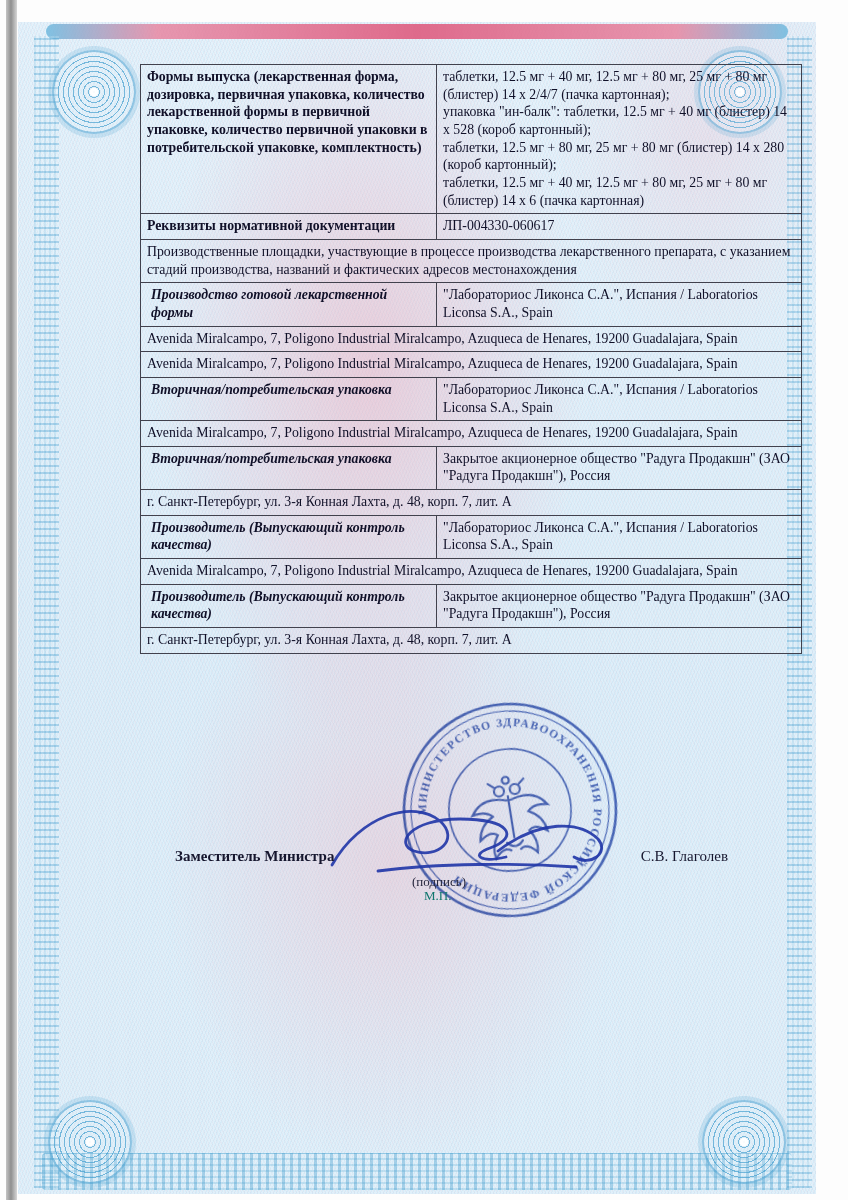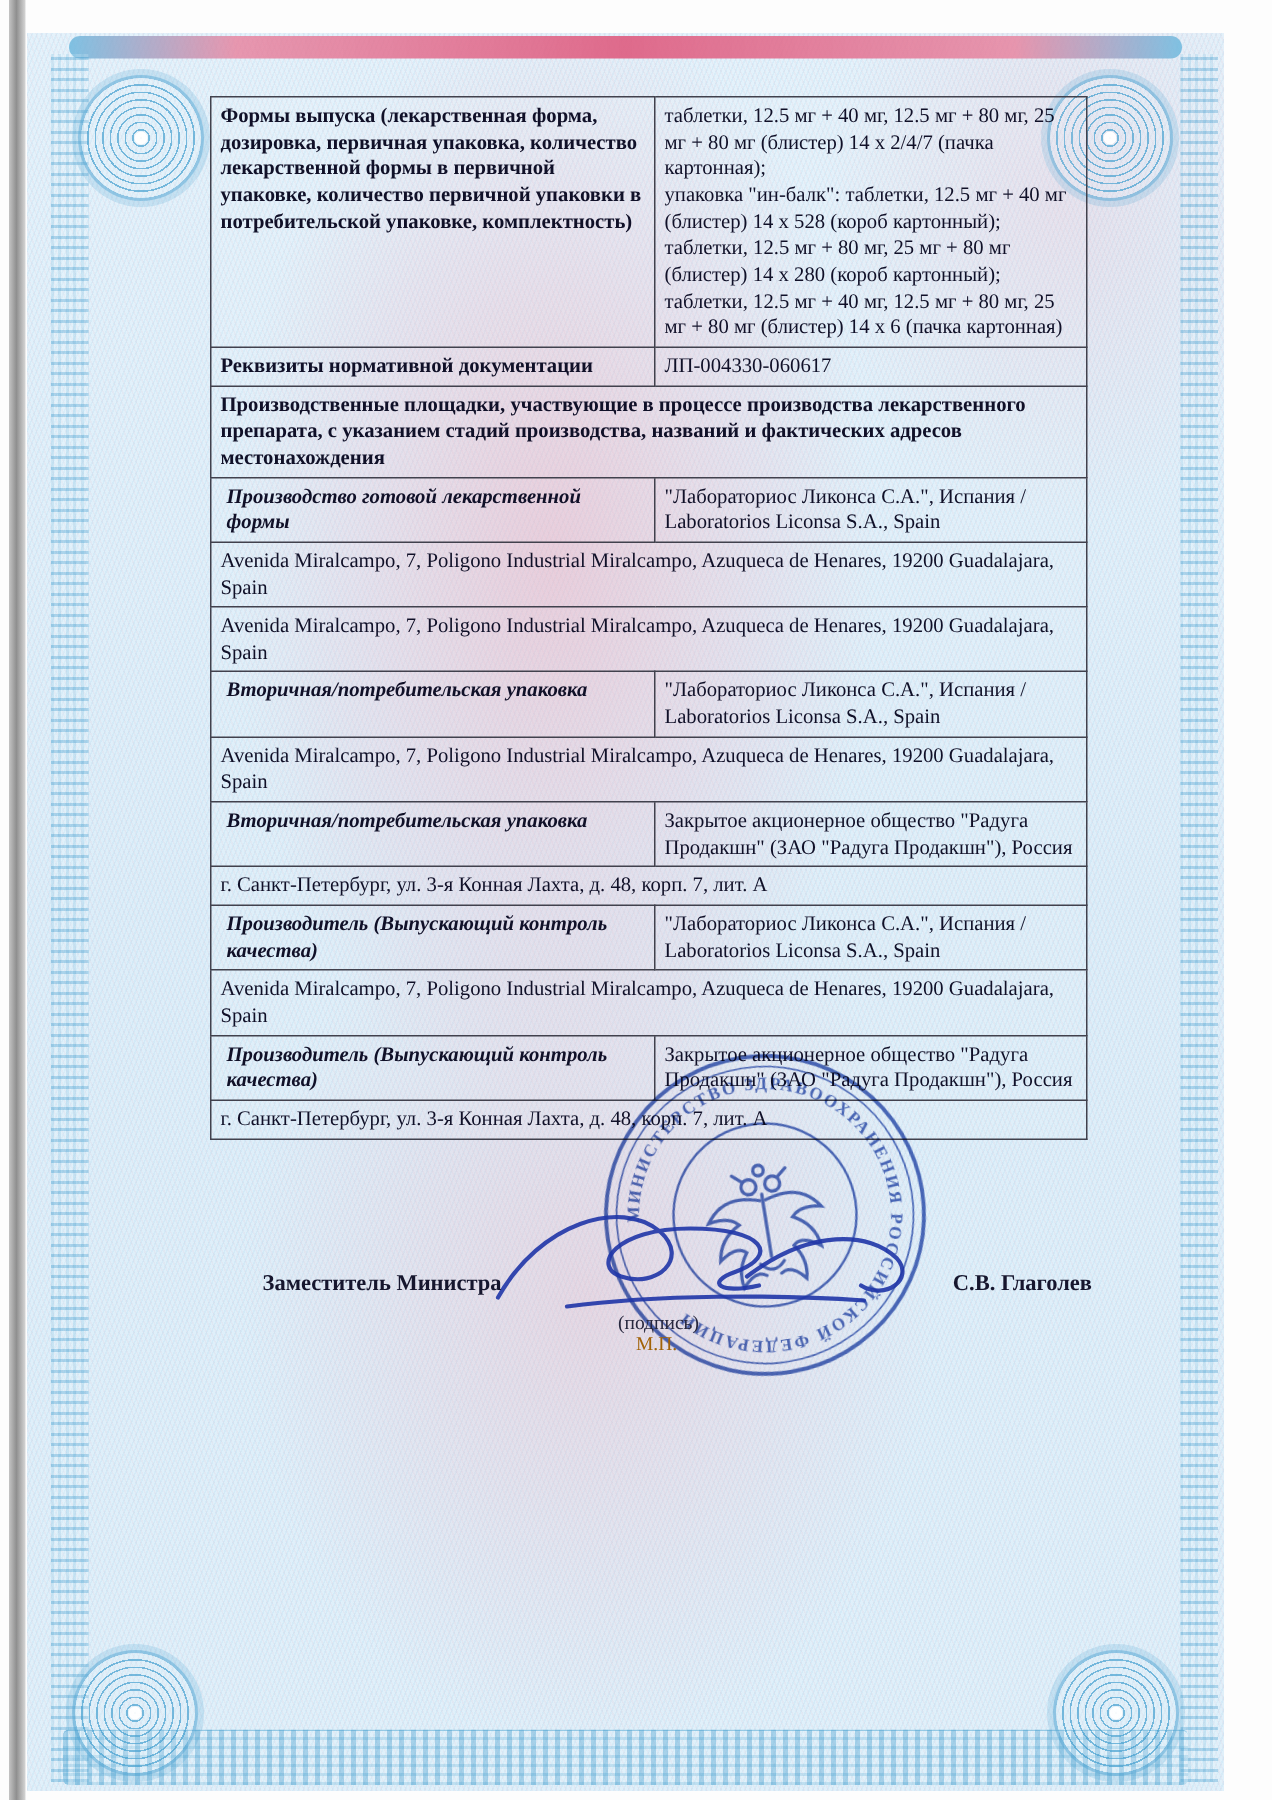--- a/index.html
+++ b/index.html
@@ -38,35 +38,35 @@
   .band-left{left:16px;} .band-right{right:4px;}
   .rosette{position:absolute;width:80px;height:80px;border-radius:50%;
     background:
       radial-gradient(circle, rgba(255,255,255,.95) 0 7%, transparent 8%),
       repeating-radial-gradient(circle, rgba(80,165,210,.75) 0 1px, rgba(232,246,252,.15) 1px 5px);
     box-shadow:0 0 0 2px rgba(80,165,210,.45), 0 0 0 6px rgba(80,165,210,.20);}
   .rosette.tl{left:36px;top:30px;} .rosette.tr{right:36px;top:30px;}
   .rosette.bl{left:32px;bottom:12px;} .rosette.br{right:32px;bottom:12px;}
 
   
-  .doc-table{position:absolute;left:140px;top:64px;width:585px;border-collapse:collapse;
+  .doc-table{position:absolute;left:140px;top:64px;width:662px;border-collapse:collapse;
     font-size:13.8px;line-height:1.28;color:#101028;}
   .doc-table td{border:1px solid #41414d;padding:3px 6px 4px;vertical-align:top;
     background:rgba(255,255,255,0.06);}
   .doc-table col.c1{width:296px;}
   td.lbl{font-weight:700;}
   td.stage{font-weight:700;font-style:italic;padding-left:10px;}
-  td.full-bold{font-weight:700;}
+  td.full-bold{font-weight:400;}
   td.pre{white-space:pre-line;}
 
   
   .sig-left{position:absolute;left:175px;top:848px;font-weight:700;font-size:15px;text-align:center;}
-  .sig-right{position:absolute;right:120px;top:848px;font-weight:700;font-size:15px;}
+  .sig-right{position:absolute;right:120px;top:848px;font-weight:400;font-size:15px;}
   .sig-caption{position:absolute;left:412px;top:874px;font-size:13px;color:#26263d;}
-  .sig-mp{position:absolute;left:424px;top:888px;font-size:13px;color:#a16207;}
+  .sig-mp{position:absolute;left:424px;top:888px;font-size:13px;color:#0f766e;}
 
   .autograph{position:absolute;left:318px;top:793px;width:310px;height:100px;pointer-events:none;}
   .stamp{position:absolute;left:396px;top:696px;width:228px;height:228px;
     transform:rotate(-9deg);opacity:.82;mix-blend-mode:multiply;pointer-events:none;
     filter:blur(.2px);}
 </style>
 </head>
 <body>
 
 <div class="scan-edge"></div>

